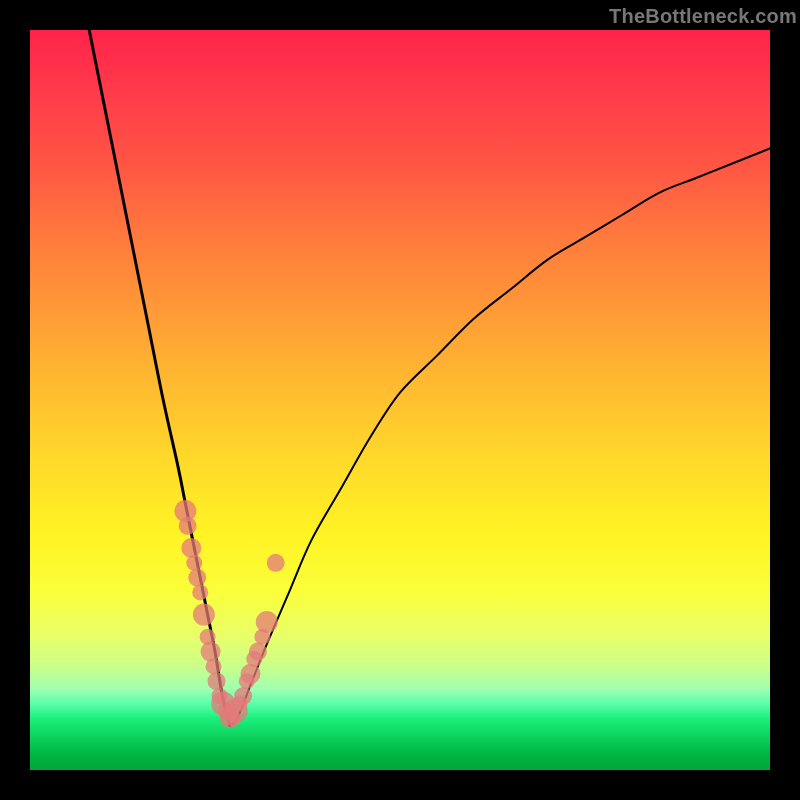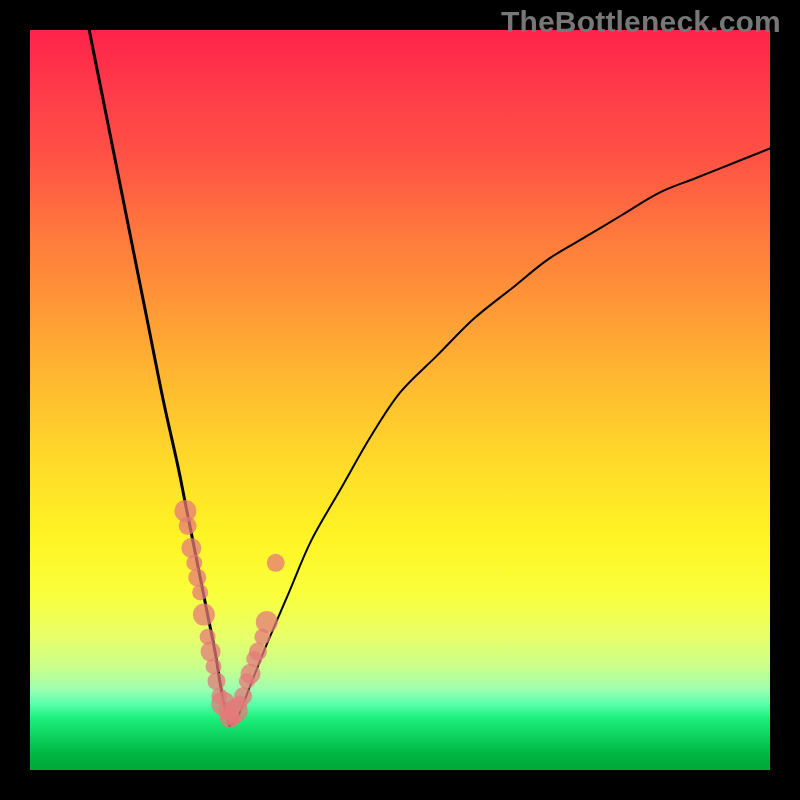--- a/index.html
+++ b/index.html
@@ -56,23 +56,23 @@
   }
   .curve-layer {
     position: absolute;
     left: 0; top: 0;
     width: 100%;
     height: 100%;
   }
   .watermark {
     position: absolute;
     top: 5px;
-    right: 19px;
+    right: 3px;
     color: #777;
-    font-size: 30px;
+    font-size: 20px;
     font-weight: 600;
     letter-spacing: 0.2px;
     user-select: none;
   }
 </style>
 </head>
 <body>
 
 <div class="frame">
   <div class="plot-area">

